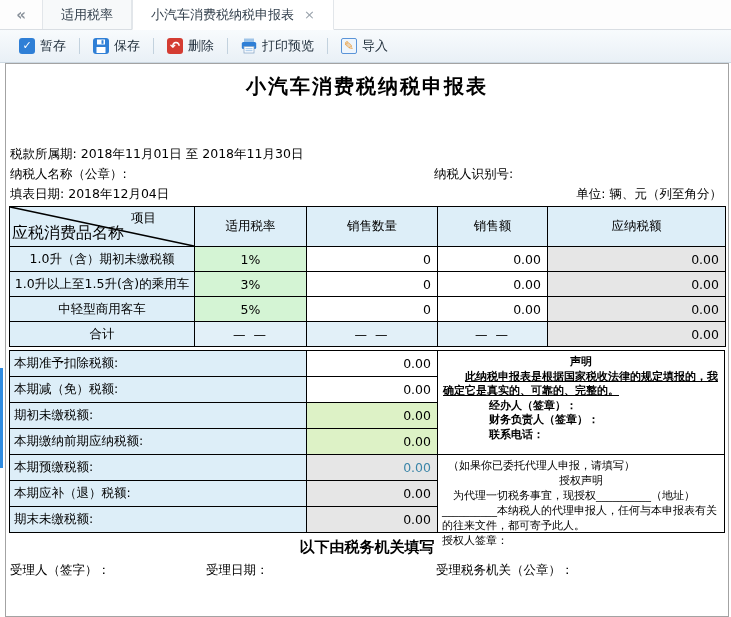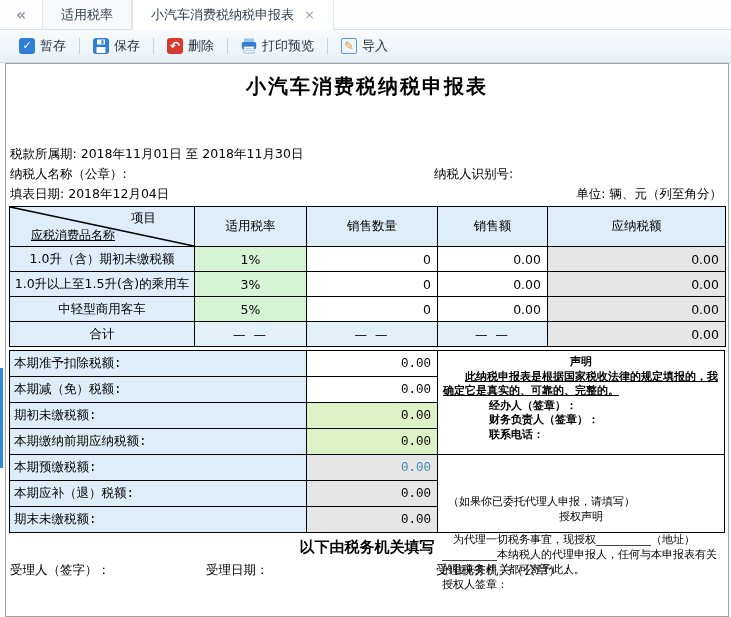--- a/index.html
+++ b/index.html
@@ -47,42 +47,42 @@
   .main-table tr.hdr td { height:40px; text-align:center; background:#ddeef8; }
   .cell-name { background:#ddeef8; text-align:center; }
   .cell-rate { background:#d4f4d4; text-align:center; }
   .cell-num  { background:#fff; text-align:right; padding-right:6px; }
   .cell-tax  { background:#e6e6e6; text-align:right; padding-right:6px; }
   .cell-dash { background:#e2f0f8; text-align:center; letter-spacing:2px; }
 
   .diag { position:relative; background:#ddeef8; }
   .diag svg { position:absolute; left:0; top:0; width:100%; height:100%; }
   .diag .d-top { position:absolute; top:3px; right:38px; font-size:12.5px; }
-  .diag .d-bottom { position:absolute; bottom:2px; left:21px; font-size:12px;text-decoration:underline; }
+  .diag .d-bottom { position:absolute; bottom:2px; left:2px; font-size:16px; }
 
   .summary-wrap { position:absolute; left:3px; top:286px; width:716px; display:flex; align-items:flex-start; }
   .summary-table { width:428px; }
-  .summary-table td { height:26px;font-family:Liberation Mono, monospace; }
+  .summary-table td { height:26px; }
   .sum-label { background:#ddeef8; text-align:left; padding-left:4px; }
   .sum-val { text-align:right; padding-right:6px; }
   .v-white { background:#fff; }
   .v-green { background:#ddf2c6; }
   .v-gray  { background:#e6e6e6; }
   .v-link  { color:#3a85a8; }
 
   .decl-col { width:289px; margin-left:-1px; }
   .decl-box { border:1px solid #000; background:#fff; font-size:11px; line-height:14.5px; }
   .decl-1 { height:105px; padding:4px 5px 0 5px; font-weight:bold; }
   .decl-1 .d-head { text-align:center; }
   .decl-1 .d-body { text-indent:2em;text-decoration:underline; }
   .decl-1 .d-line { margin-left:46px; }
   .decl-2 { height:79px; margin-top:-1px; padding:3px 4px 0 4px; line-height:15px; }
-  .decl-2 .a-note { padding-left:6px;margin-top:36px; }
+  .decl-2 .a-note { padding-left:6px; }
   .decl-2 .a-head { text-align:center; }
-  .decl-2 .a-body { text-indent:1em;margin-top:8px; }
+  .decl-2 .a-body { text-indent:1em; }
 
   .footer-head { position:absolute; left:0; top:474px; width:100%; text-align:center;
                  font-size:15px; font-weight:bold; }
   .footer-label { position:absolute; top:498px; font-size:12.5px; white-space:nowrap; }
 </style>
 </head>
 <body>
 
 <div class="screen">
 

